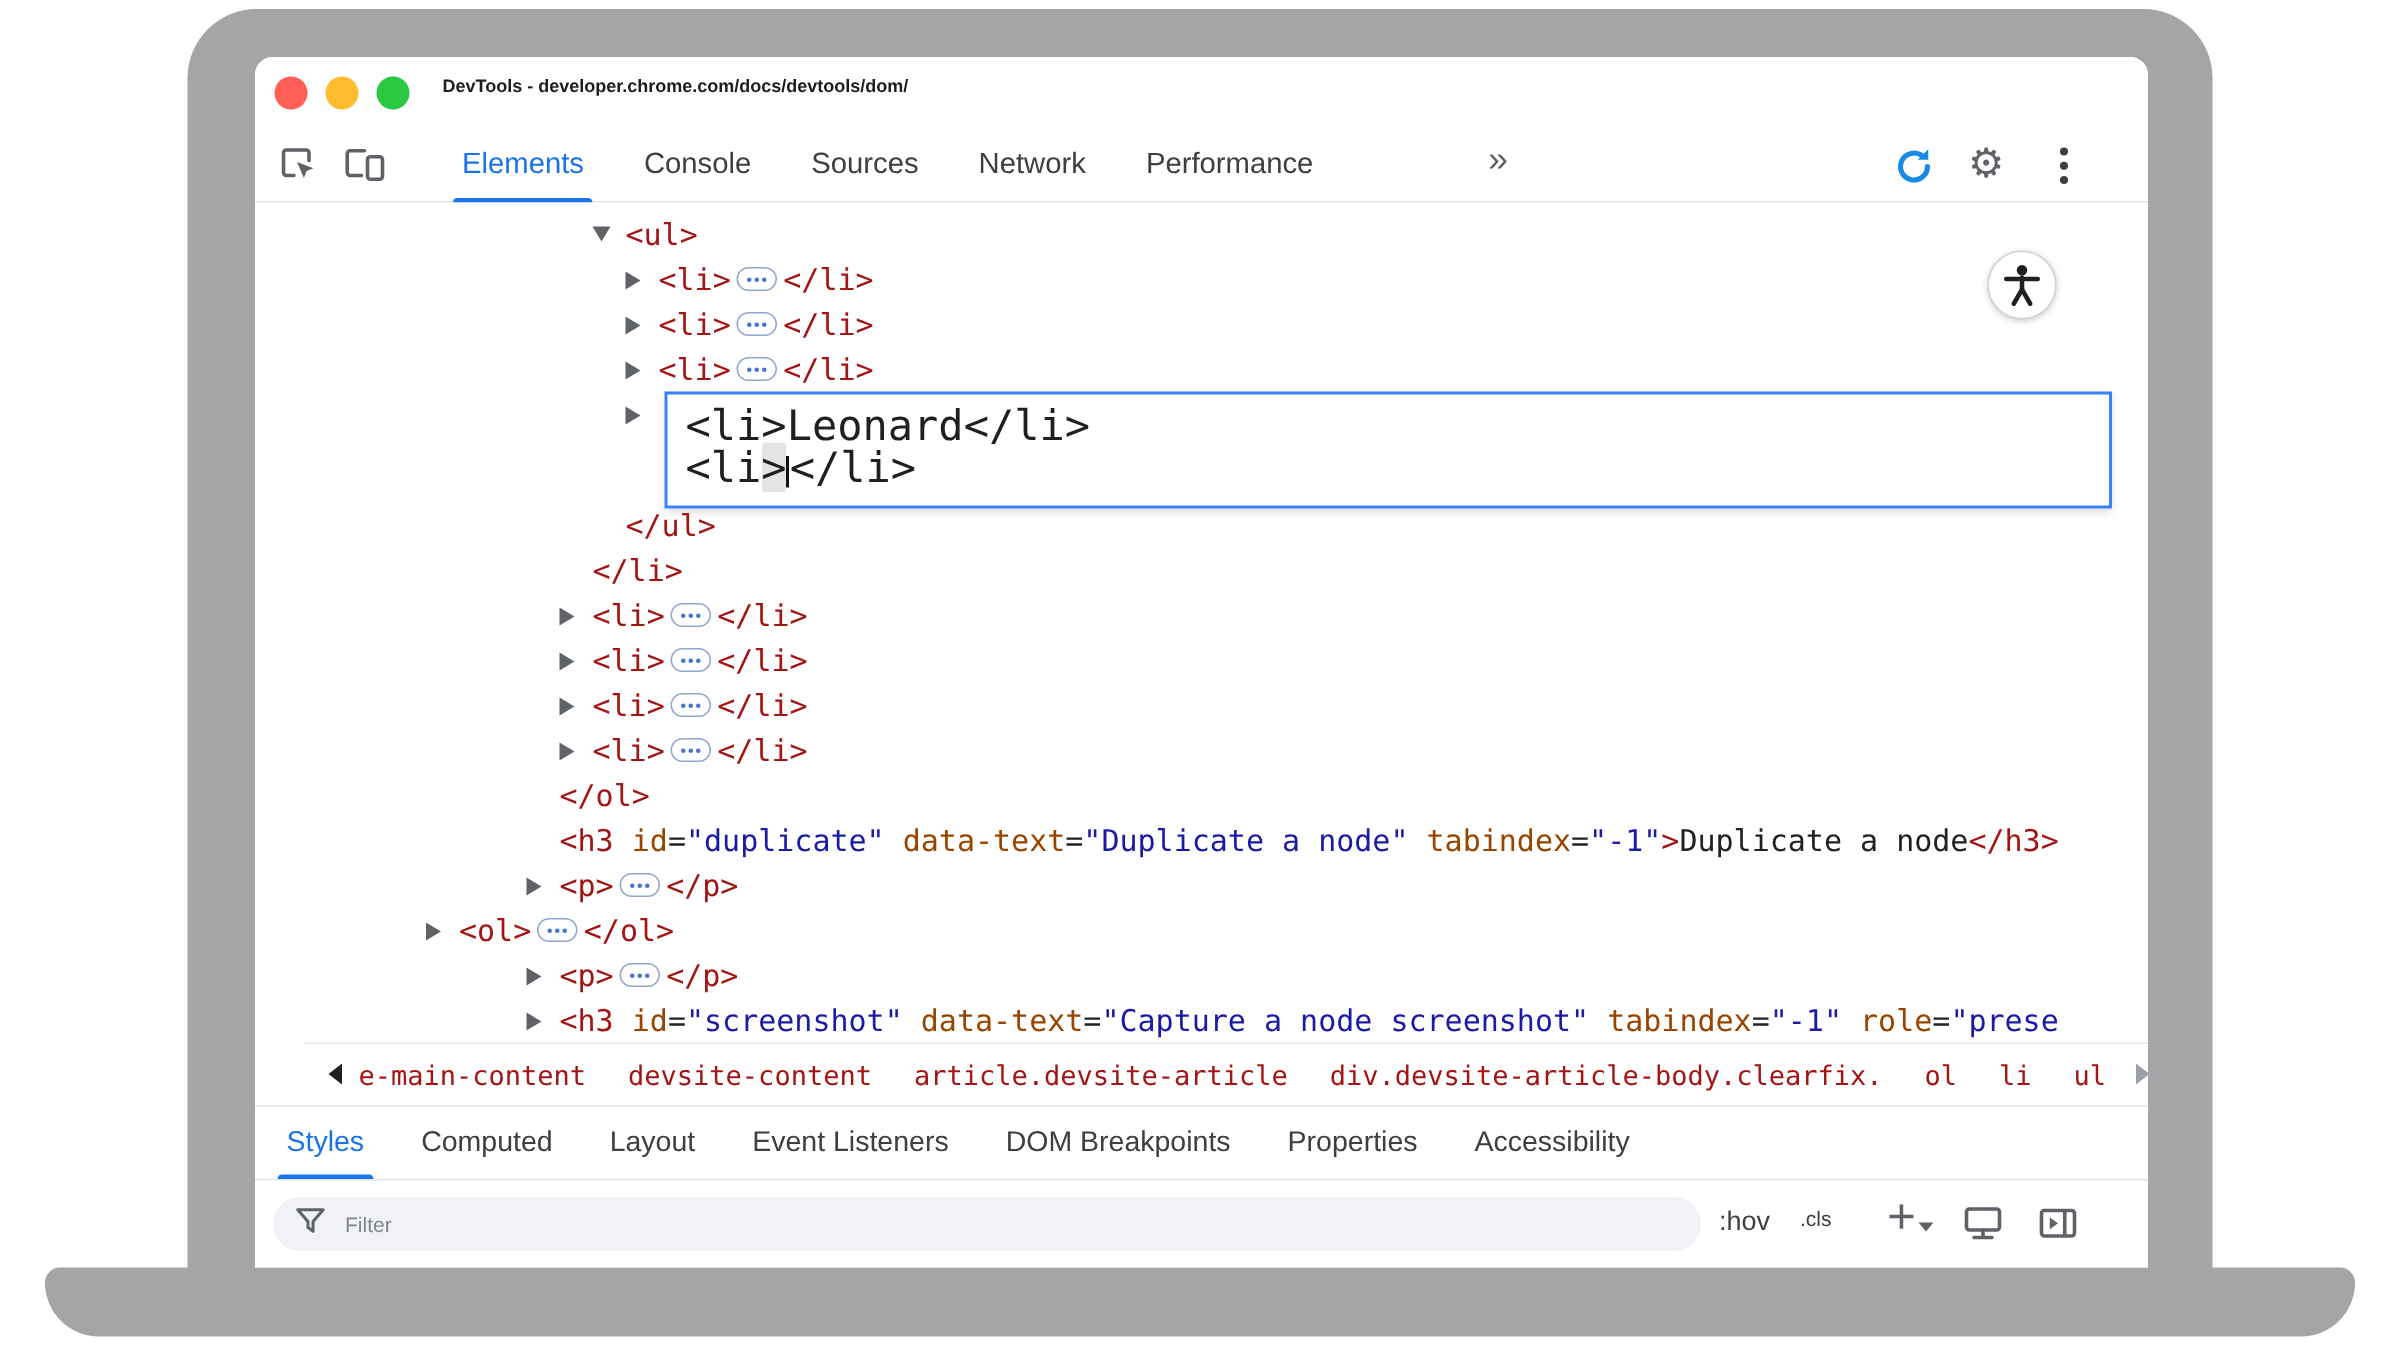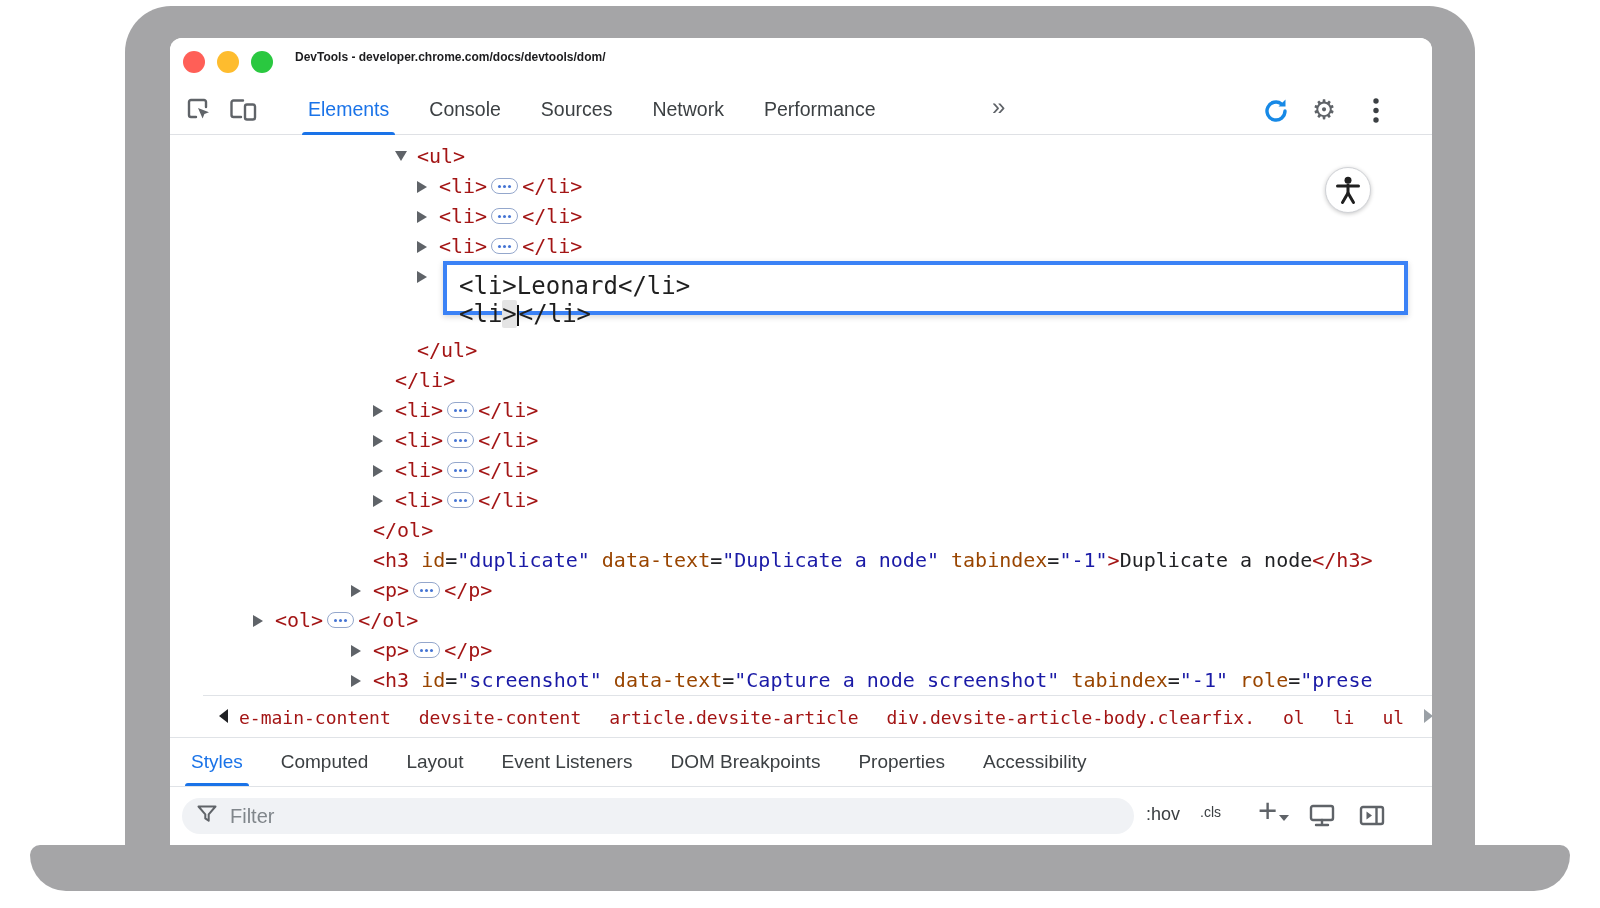--- a/index.html
+++ b/index.html
@@ -53,23 +53,23 @@
                border-left:6.5px solid transparent; border-right:6.5px solid transparent; vertical-align:2px; }
   .tk-t { color:#a31515; }
   .tk-a { color:#994500; }
   .tk-v { color:#1a1aa6; }
   .tk-p { color:#202124; }
   .pill { display:inline-block; width:27px; height:16px; border:1.5px solid #94a7cc; border-radius:9px;
           vertical-align:-1px; margin:0 4px; position:relative; cursor:pointer; }
   .pill::before { content:""; position:absolute; left:6px; top:50%; margin-top:-1.5px; width:3px; height:3px;
           border-radius:50%; background:#4474d4; box-shadow:5px 0 0 #4474d4, 10px 0 0 #4474d4; }
 
-  .editbox { position:absolute; left:273px; right:24px; top:0; height:54px; background:#fff;
-             border:4px solid #3b82f6; box-shadow:0 2px 6px rgba(0,0,0,.16);
-             padding:7px 12px; font-size:24px; color:#1f1f1f; line-height:28px; white-space:pre; }
+  .editbox { position:absolute; left:273px; right:24px; top:0; height:78px; background:#fff;
+             border:2px solid #3b82f6; box-shadow:0 2px 6px rgba(0,0,0,.16);
+             padding:7px 12px; font-size:28px; color:#1f1f1f; line-height:28px; white-space:pre; }
   .eline { height:28px; }
   .bracket { background:#e4e4e4; border-radius:2px; }
   .caret { display:inline-block; width:2px; height:21px; background:#111; vertical-align:-4px; }
 
   .a11ybtn { position:absolute; left:1155px; top:32px; width:46px; height:46px; border-radius:50%;
              background:#fff; border:1.5px solid #d0d2d6; box-shadow:0 1px 4px rgba(0,0,0,.22);
              display:flex; align-items:center; justify-content:center; cursor:pointer; }
 
   
   .crumbbar { position:absolute; left:0; top:657px; width:100%; height:42px; background:#fff;
@@ -89,21 +89,21 @@
   .stab { padding:0 19px; line-height:48px; font-size:19px; color:#3c4043; position:relative; cursor:pointer; white-space:nowrap; }
   .stab.active { color:#1a73e8; }
   .stab.active::after { content:""; position:absolute; left:13px; right:13px; bottom:0; height:3px;
                         background:#1a73e8; border-radius:3px 3px 0 0; }
 
   
   .filterbar { position:absolute; left:0; top:748px; width:100%; height:59px; background:#fff;
                border-top:1px solid #e0e3e7; }
   .filterinput { position:absolute; left:12px; top:11px; width:952px; height:36px; border-radius:18px;
                  background:#f0f2f5; display:flex; align-items:center; padding-left:14px; cursor:text; }
-  .fplaceholder { font-size:20px; color:#80868b; margin-left:12px; }
+  .fplaceholder { font-size:14px; color:#80868b; margin-left:12px; }
   .hov  { position:absolute; left:976px;  top:17px; font-size:18px; color:#3c4043; cursor:pointer; }
   .cls  { position:absolute; left:1030px; top:17px; font-size:14px; color:#3c4043; cursor:pointer; }
   .plusbtn { position:absolute; left:1088px; top:5px; font-size:33px; font-weight:400; color:#5f6368; cursor:pointer; }
   .caret-dn { position:absolute; right:-12px; bottom:9px; width:0; height:0; display:block;
               border-top:6px solid #5f6368; border-left:5px solid transparent; border-right:5px solid transparent; }
   .fbicon  { position:absolute; left:1138px; top:16px; cursor:pointer; }
   .fbicon2 { position:absolute; left:1188px; top:16px; cursor:pointer; }
 </style>
 </head>
 <body>
@@ -169,21 +169,21 @@
           <div class="trow editrow" style="padding-left: 247px;"><span class="marker"><span class="arr-right"></span></span><div class="editbox"><div class="eline">&lt;li&gt;Leonard&lt;/li&gt;</div><div class="eline"><span>&lt;li</span><span class="bracket">&gt;</span><span class="caret"></span><span>&lt;/li&gt;</span></div></div></div>
           <div class="trow" style="padding-left: 225px;"><span class="marker"></span><span class="tk-t">&lt;/ul&gt;</span></div>
           <div class="trow" style="padding-left: 203px;"><span class="marker"></span><span class="tk-t">&lt;/li&gt;</span></div>
           <div class="trow" style="padding-left: 203px;"><span class="marker"><span class="arr-right"></span></span><span class="tk-t">&lt;li&gt;</span><span class="pill"></span><span class="tk-t">&lt;/li&gt;</span></div>
           <div class="trow" style="padding-left: 203px;"><span class="marker"><span class="arr-right"></span></span><span class="tk-t">&lt;li&gt;</span><span class="pill"></span><span class="tk-t">&lt;/li&gt;</span></div>
           <div class="trow" style="padding-left: 203px;"><span class="marker"><span class="arr-right"></span></span><span class="tk-t">&lt;li&gt;</span><span class="pill"></span><span class="tk-t">&lt;/li&gt;</span></div>
           <div class="trow" style="padding-left: 203px;"><span class="marker"><span class="arr-right"></span></span><span class="tk-t">&lt;li&gt;</span><span class="pill"></span><span class="tk-t">&lt;/li&gt;</span></div>
           <div class="trow" style="padding-left: 181px;"><span class="marker"></span><span class="tk-t">&lt;/ol&gt;</span></div>
           <div class="trow" style="padding-left: 181px;"><span class="marker"></span><span class="tk-t">&lt;h3</span><span class="tk-p"> </span><span class="tk-a">id</span><span class="tk-p">=</span><span class="tk-v">"duplicate"</span><span class="tk-p"> </span><span class="tk-a">data-text</span><span class="tk-p">=</span><span class="tk-v">"Duplicate a node"</span><span class="tk-p"> </span><span class="tk-a">tabindex</span><span class="tk-p">=</span><span class="tk-v">"-1"</span><span class="tk-t">&gt;</span><span class="tk-p">Duplicate a node</span><span class="tk-t">&lt;/h3&gt;</span></div>
           <div class="trow" style="padding-left: 181px;"><span class="marker"><span class="arr-right"></span></span><span class="tk-t">&lt;p&gt;</span><span class="pill"></span><span class="tk-t">&lt;/p&gt;</span></div>
-          <div class="trow" style="padding-left: 83px;"><span class="marker"><span class="arr-right"></span></span><span class="tk-t">&lt;ol&gt;</span><span class="pill"></span><span class="tk-t">&lt;/ol&gt;</span></div>
+          <div class="trow" style="padding-left: 114px;"><span class="marker"><span class="arr-right"></span></span><span class="tk-t">&lt;ol&gt;</span><span class="pill"></span><span class="tk-t">&lt;/ol&gt;</span></div>
           <div class="trow" style="padding-left: 181px;"><span class="marker"><span class="arr-right"></span></span><span class="tk-t">&lt;p&gt;</span><span class="pill"></span><span class="tk-t">&lt;/p&gt;</span></div>
           <div class="trow" style="padding-left: 181px;"><span class="marker"><span class="arr-right"></span></span><span class="tk-t">&lt;h3</span><span class="tk-p"> </span><span class="tk-a">id</span><span class="tk-p">=</span><span class="tk-v">"screenshot"</span><span class="tk-p"> </span><span class="tk-a">data-text</span><span class="tk-p">=</span><span class="tk-v">"Capture a node screenshot"</span><span class="tk-p"> </span><span class="tk-a">tabindex</span><span class="tk-p">=</span><span class="tk-v">"-1"</span><span class="tk-p"> </span><span class="tk-a">role</span><span class="tk-p">=</span><span class="tk-v">"prese</span></div>
         </div>
       <div class="a11ybtn">
         <svg width="28" height="30" viewBox="0 0 28 30">
           <circle cx="14" cy="5.2" r="3.5" fill="#1f1f1f"></circle>
           <path d="M3.5 11 h21" stroke="#1f1f1f" stroke-width="3" stroke-linecap="round"></path>
           <path d="M14 10 v8" stroke="#1f1f1f" stroke-width="3" stroke-linecap="round"></path>
           <path d="M14 18 l-5.5 9.5 M14 18 l5.5 9.5" stroke="#1f1f1f" stroke-width="3" stroke-linecap="round"></path>
         </svg>

